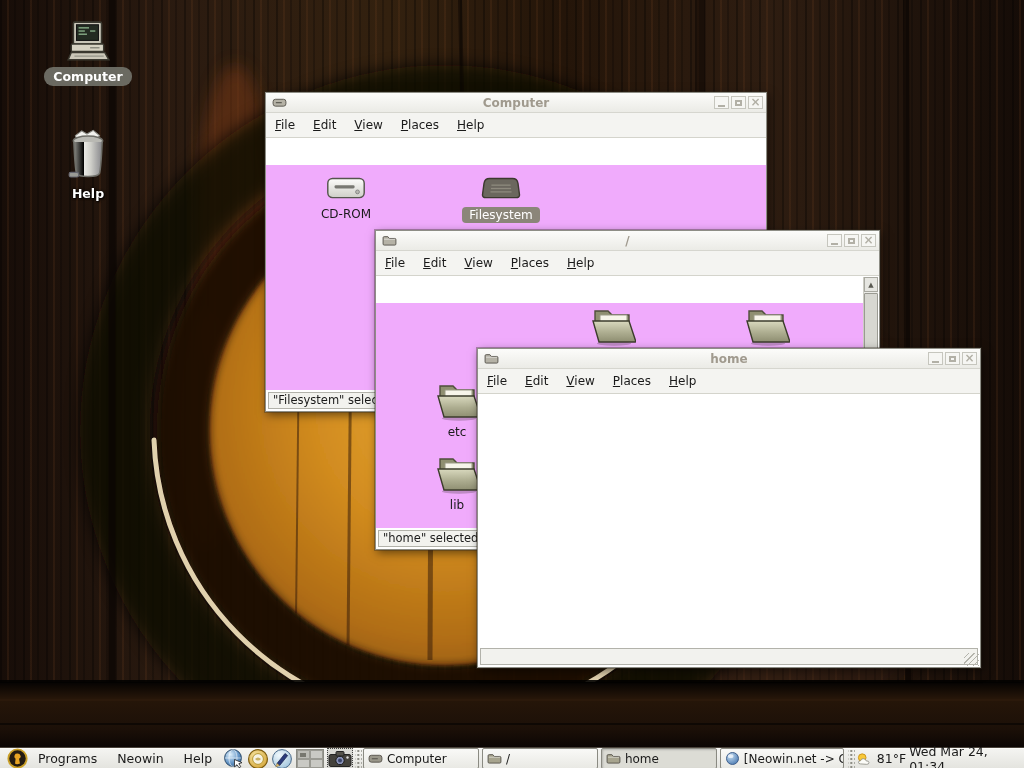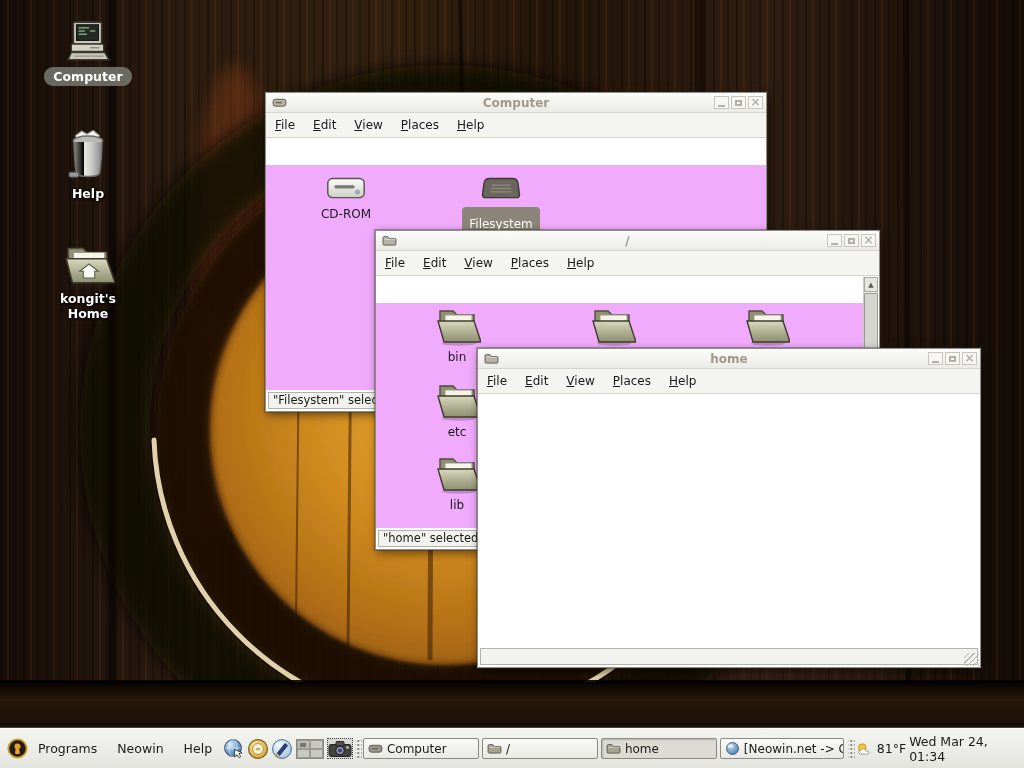--- a/index.html
+++ b/index.html
@@ -44,34 +44,34 @@
   .menu-item { padding:3px 9px; }
   .content { position:absolute; left:0; right:0; top:46px; bottom:21px; background:#f0abfc; overflow:hidden;margin-top:26px; }
   .statusbar { position:absolute; left:2px; right:2px; bottom:2px; height:17px;
     border:1px solid #b2b2aa; background:#f2f2ee; font-size:11.5px; line-height:15px;
     padding-left:4px; color:#1a1a1a; white-space:nowrap; overflow:hidden; }
   .grip { position:absolute; right:1px; bottom:1px; width:15px; height:13px;
     background:repeating-linear-gradient(135deg, transparent 0 3px, #b4b4ac 3px 4px); }
 
   .file-item { position:absolute; width:110px; text-align:center; }
   .file-item .flbl { display:inline-block; margin-top:1px; font-size:12px; }
-  .file-item .flbl.sel { background:#8b8679; color:#fff; border-radius:4px; padding:10px 7px; }
+  .file-item .flbl.sel { background:#8b8679; color:#fff; border-radius:4px; padding:1px 7px; }
 
   
   .scrollbar { position:absolute; top:46px; right:1px; bottom:21px; width:15px;
     background:#ebebe7; border-left:1px solid #ccccc4; }
   .sb-btn { position:absolute; left:0; width:14px; height:15px; background:#e6e6e1;
     border:1px solid #a8a8a0; display:flex; align-items:center; justify-content:center;
     font-size:7px; color:#5a5a52; }
   .sb-up { top:0; } .sb-down { bottom:0; }
   .sb-thumb { position:absolute; left:0; top:16px; width:14px; height:92px;
     background:#d7d7d1; border:1px solid #9a9a92; border-radius:1px; }
 
   
-  .taskbar { position:absolute; left:0; bottom:0; width:1024px; height:40px; z-index:10;
+  .taskbar { position:absolute; left:0; bottom:0; width:1024px; height:20px; z-index:10;
     background:#ececе8; background-color:#ececе8; background:linear-gradient(#f4f4f1,#e4e4df);
     border-top:1px solid #fbfbf9; box-shadow:0 -1px 0 #4a433b; display:flex; align-items:center; }
   .tb-menu { padding:0 10px; font-size:12.5px; height:22px; line-height:22px; }
   .tb-badge { margin-left:7px; display:flex; }
   .launcher { width:22px; height:21px; display:flex; align-items:center; justify-content:center; margin:0 1px; }
   .ws-switch { width:29px; height:20px; display:grid; grid-template-columns:1fr 1fr;
     border:1px solid #8a8a82; background:#c6c6c1; margin:0 2px; }
   .ws-cell { border:0.5px solid #9a9a93; position:relative; background:#c9c9c4; }
   .ws-cell.act { background:#bcbcb6; }
   .ws-mini { position:absolute; left:2px; top:2px; width:6px; height:4px; background:#77776f; }
@@ -288,26 +288,20 @@
         <use href="#i-computer"></use>
       </svg>
     <span class="lbl sel">Computer</span>
   </div>
   <div class="d-icon" style="left:43px; top:126px;">
     <svg class="ic" width="42" height="57">
         <use href="#i-trash"></use>
       </svg>
     <span class="lbl">Help</span>
   </div>
-  <div class="d-icon" style="left:43px; top:240px;">
-    <svg class="ic" width="54" height="48">
-        <use href="#i-house-folder"></use>
-      </svg>
-    <span class="lbl">kongit's Home</span>
-  </div>
 
   <div class="window" style="left:265px; top:92px; width:502px; height:320px; z-index:2;">
     <div class="titlebar">
       <svg class="t-icon" width="15" height="11" style="color:#b5b2a6">
           <use href="#i-mini-drive"></use>
         </svg>
       <span class="title">Computer</span>
       <span class="win-ctrls">
         <span class="wb">
             <span class="g-min"></span>
@@ -363,26 +357,20 @@
       </span>
     </div>
     <div class="menubar">
       <span class="menu-item mnemonic"><u>F</u>ile</span>
       <span class="menu-item mnemonic"><u>E</u>dit</span>
       <span class="menu-item mnemonic"><u>V</u>iew</span>
       <span class="menu-item mnemonic"><u>P</u>laces</span>
       <span class="menu-item mnemonic"><u>H</u>elp</span>
     </div>
     <div class="content" style="right:16px;">
-      <div class="file-item" style="left:26px; top:1px;">
-        <svg width="48" height="42">
-            <use href="#i-folder"></use>
-          </svg><br>
-        <span class="flbl">bin</span>
-      </div>
       <div class="file-item" style="left:181px; top:1px;">
         <svg width="48" height="42">
             <use href="#i-folder"></use>
           </svg><br>
         <span class="flbl">boot</span>
       </div>
       <div class="file-item" style="left:335px; top:1px;font-weight:bold;">
         <svg width="48" height="42">
             <use href="#i-folder"></use>
           </svg><br>

